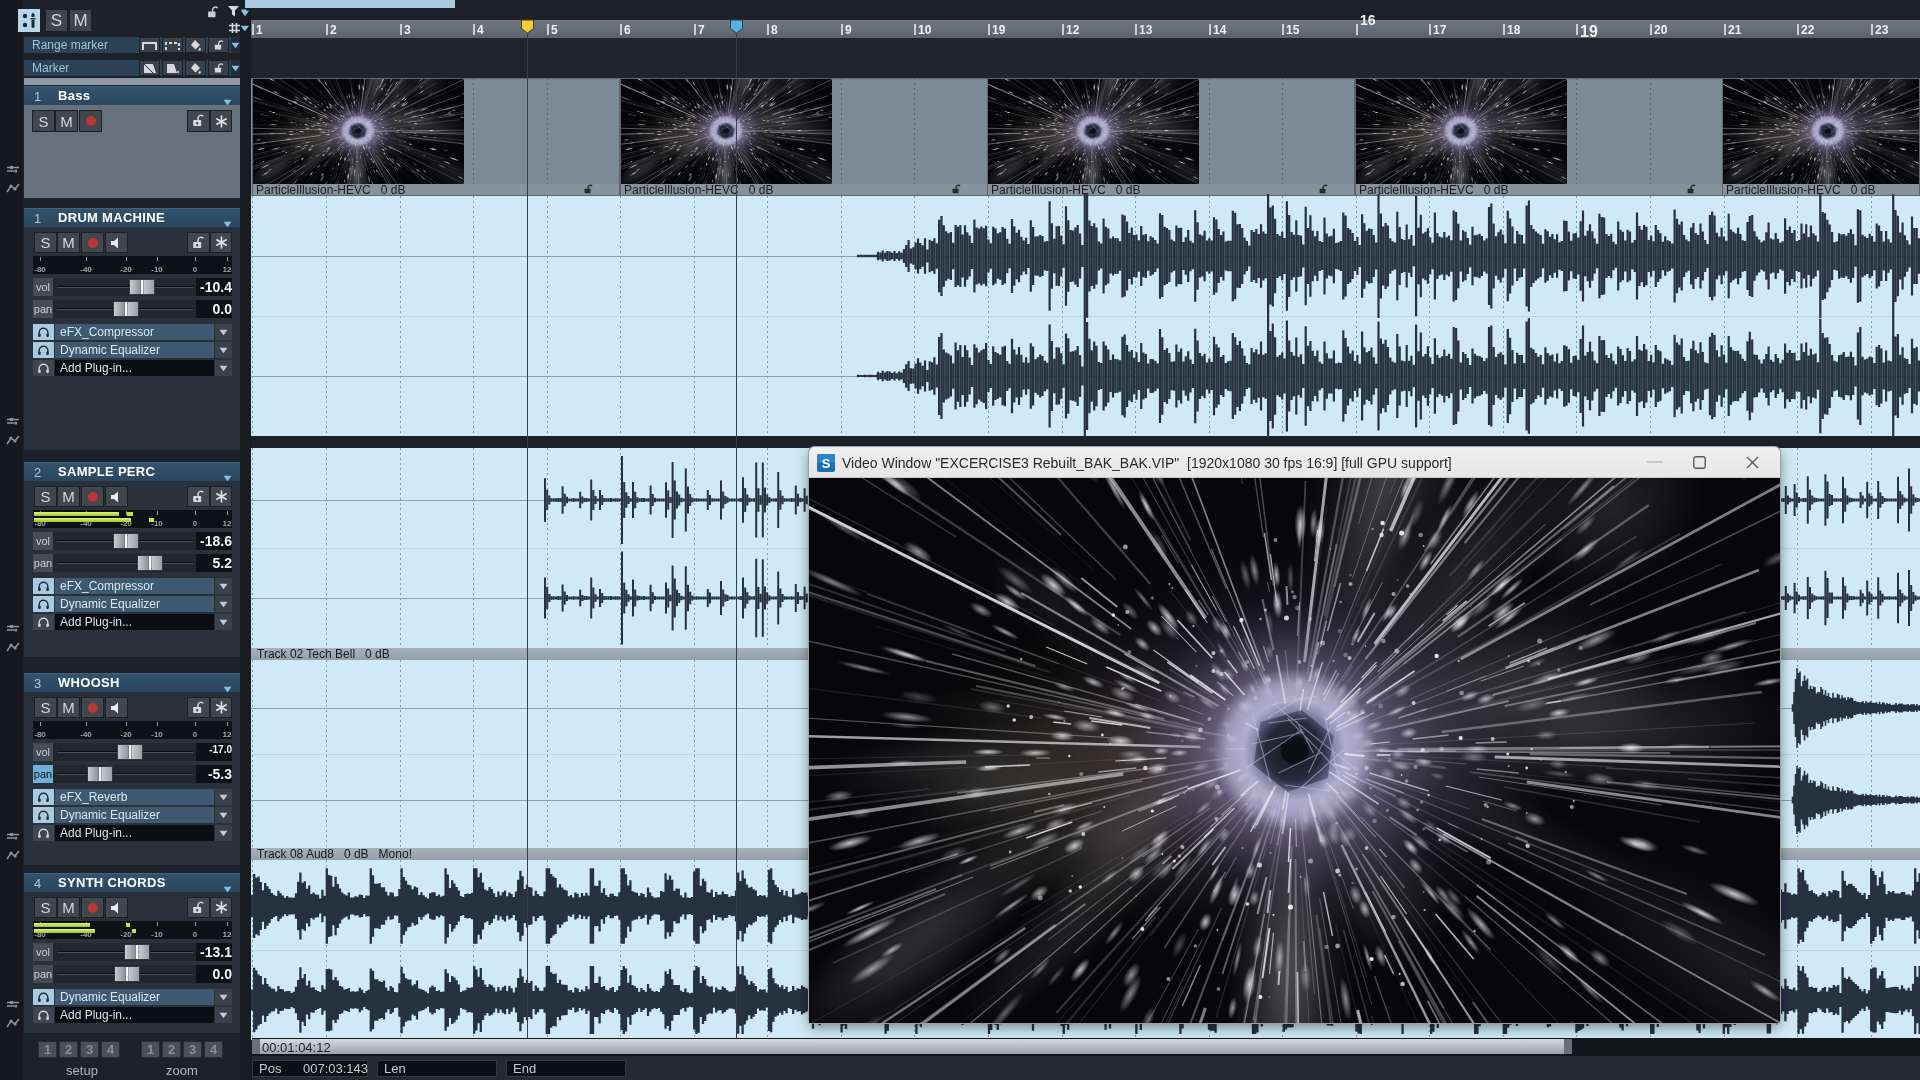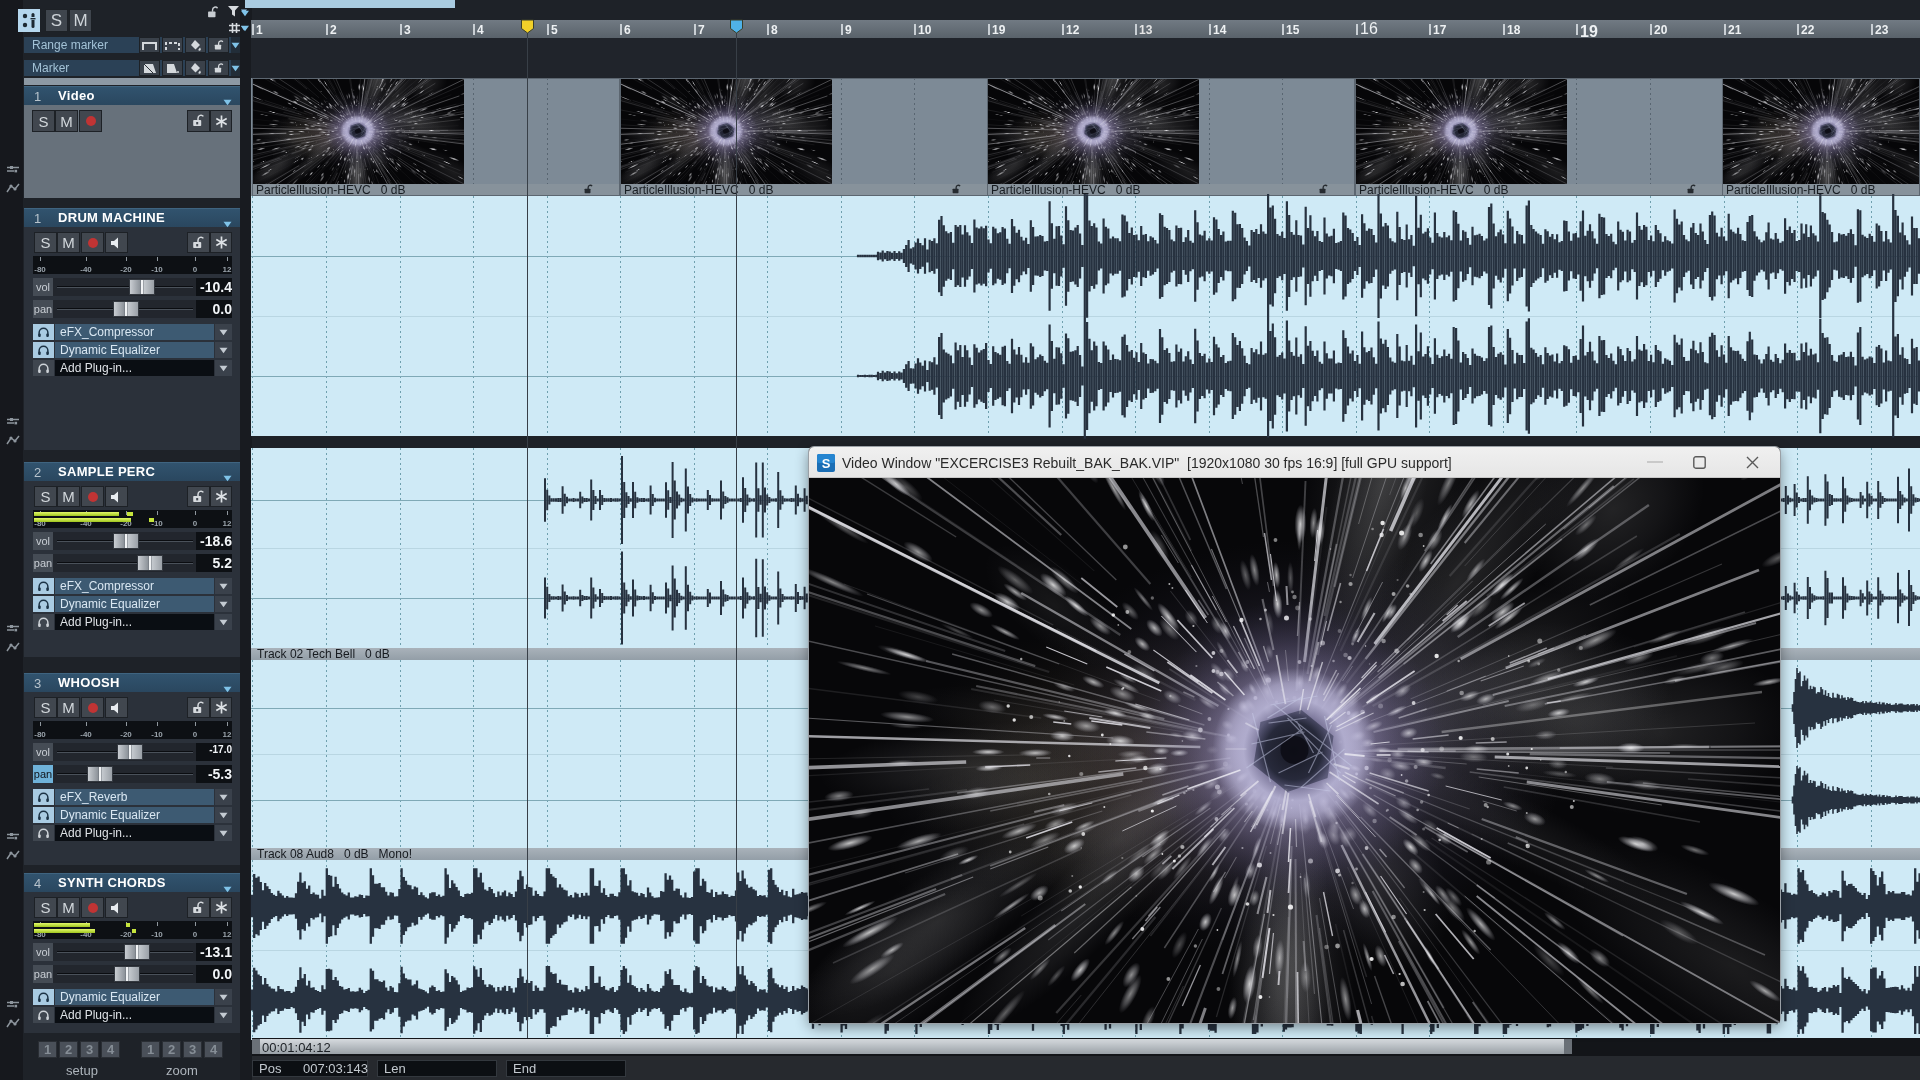--- a/index.html
+++ b/index.html
@@ -1011,21 +1011,21 @@
     <div style="position:absolute;left:992px;top:23px;font-size:12px;font-weight:bold;color:#eef1f3">19</div>
     <div style="position:absolute;left:1062px;top:24px;width:2px;height:11px;background:#c9cfd4"></div>
     <div style="position:absolute;left:1066px;top:23px;font-size:12px;font-weight:bold;color:#eef1f3">12</div>
     <div style="position:absolute;left:1135px;top:24px;width:2px;height:11px;background:#c9cfd4"></div>
     <div style="position:absolute;left:1139px;top:23px;font-size:12px;font-weight:bold;color:#e5e5e5">13</div>
     <div style="position:absolute;left:1209px;top:24px;width:2px;height:11px;background:#c9cfd4"></div>
     <div style="position:absolute;left:1213px;top:23px;font-size:12px;font-weight:bold;color:#eef1f3">14</div>
     <div style="position:absolute;left:1282px;top:24px;width:2px;height:11px;background:#c9cfd4"></div>
     <div style="position:absolute;left:1286px;top:23px;font-size:12px;font-weight:bold;color:#eef1f3">15</div>
     <div style="position:absolute;left:1356px;top:24px;width:2px;height:11px;background:#c9cfd4"></div>
-    <div style="position:absolute;left:1360px;top:20px;font-size:16px;font-weight:normal;color:#eef1f3">16</div>
+    <div style="position:absolute;left:1360px;top:12px;font-size:14px;font-weight:bold;color:#eef1f3">16</div>
     <div style="position:absolute;left:1429px;top:24px;width:2px;height:11px;background:#c9cfd4"></div>
     <div style="position:absolute;left:1433px;top:23px;font-size:12px;font-weight:bold;color:#eef1f3">17</div>
     <div style="position:absolute;left:1503px;top:24px;width:2px;height:11px;background:#c9cfd4"></div>
     <div style="position:absolute;left:1507px;top:23px;font-size:12px;font-weight:bold;color:#eef1f3">18</div>
     <div style="position:absolute;left:1576px;top:24px;width:2px;height:11px;background:#c9cfd4"></div>
     <div style="position:absolute;left:1580px;top:23px;font-size:16px;font-weight:bold;color:#eef1f3">19</div>
     <div style="position:absolute;left:1650px;top:24px;width:2px;height:11px;background:#c9cfd4"></div>
     <div style="position:absolute;left:1654px;top:23px;font-size:12px;font-weight:bold;color:#eef1f3">20</div>
     <div style="position:absolute;left:1724px;top:24px;width:2px;height:11px;background:#c9cfd4"></div>
     <div style="position:absolute;left:1728px;top:23px;font-size:12px;font-weight:bold;color:#eef1f3">21</div>
@@ -1318,21 +1318,21 @@
     <svg class="abs" style="left:240px;top:10px" width="10" height="7" viewBox="0 0 9 7">
       <path d="M0.5 0.8h8L4.5 6.2z" fill="#7fc3e8"></path>
     </svg>
     <svg class="abs" style="left:240px;top:25px" width="10" height="7" viewBox="0 0 9 7">
       <path d="M0.5 0.8h8L4.5 6.2z" fill="#7fc3e8"></path>
     </svg>
     <div class="abs" style="left:24px;top:78px;width:216px;height:7px;background:#8d99a4"></div>
     <div class="abs" style="left:24px;top:86px;width:216px;height:112px;background:#67717b"></div>
     <div style="position:absolute;left:24px;top:86px;width:216px;height:19px;background:linear-gradient(#31536e,#2a475f);border-top:1px solid #3f6480">
 <span style="position:absolute;left:10px;top:2px;font-size:13px;color:#b7c3cc">1</span>
-<span style="position:absolute;left:34px;top:1px;font-size:13px;font-weight:bold;color:#fff;letter-spacing:0.3px">Video</span>
+<span style="position:absolute;left:34px;top:1px;font-size:13px;font-weight:bold;color:#fff;letter-spacing:0.3px">Bass</span>
 <span style="position:absolute;right:8px;top:5px"><svg width="9" height="7" viewBox="0 0 9 7">
           <path d="M0.5 0.8h8L4.5 6.2z" fill="#7fc3e8"></path>
         </svg></span>
     </div>
     <div style="position:absolute;left:32px;top:110px;width:23px;height:22px;background:#41474f;border:1px solid #1d2126;box-sizing:border-box;display:flex;align-items:center;justify-content:center">
       <span style="font-size:15px;color:#d3d8dc">S</span>
     </div>
     <div style="position:absolute;left:55px;top:110px;width:23px;height:22px;background:#41474f;border:1px solid #1d2126;box-sizing:border-box;display:flex;align-items:center;justify-content:center">
       <span style="font-size:15px;color:#d3d8dc">M</span>
     </div>

